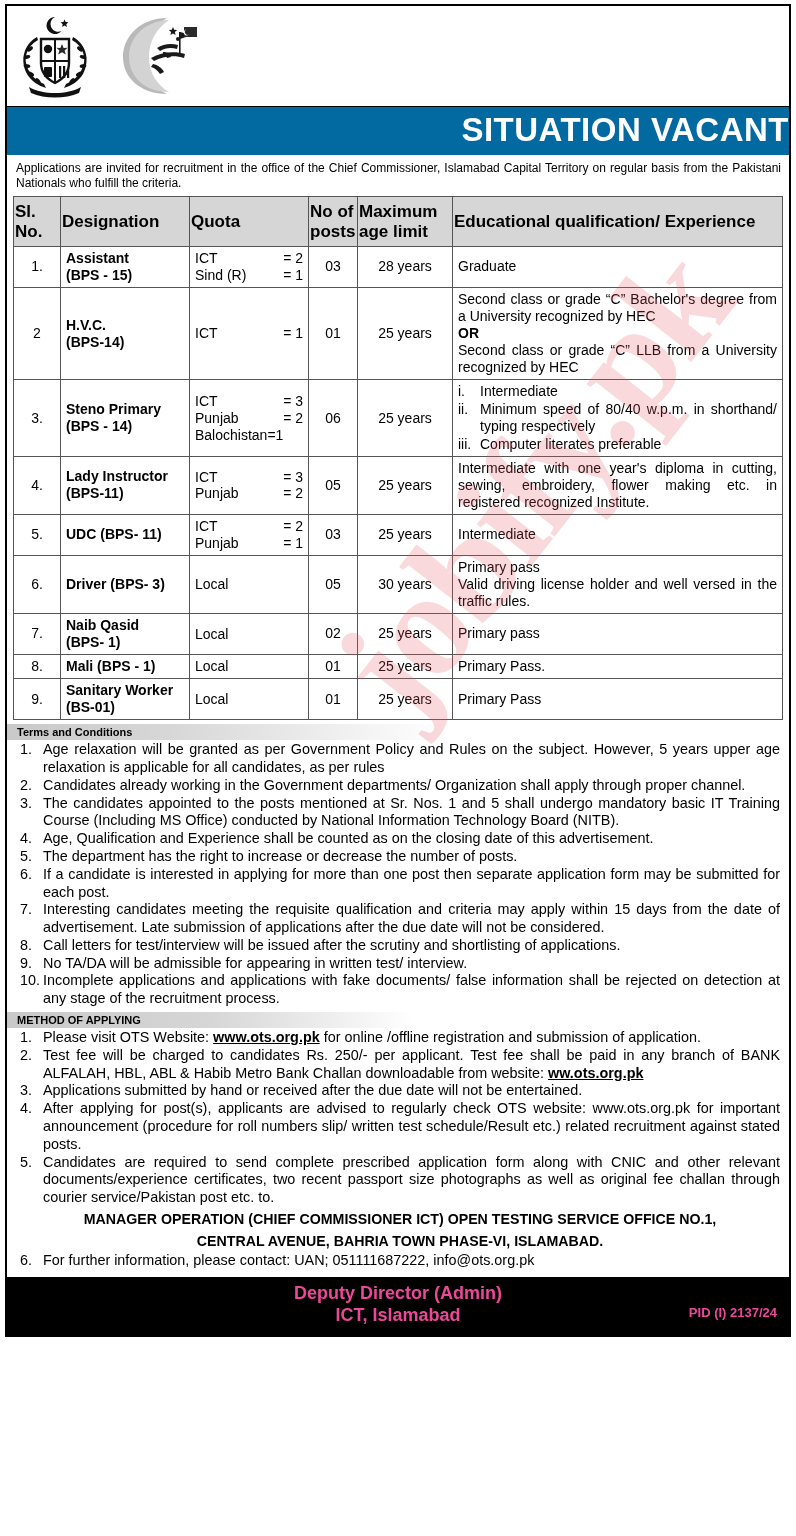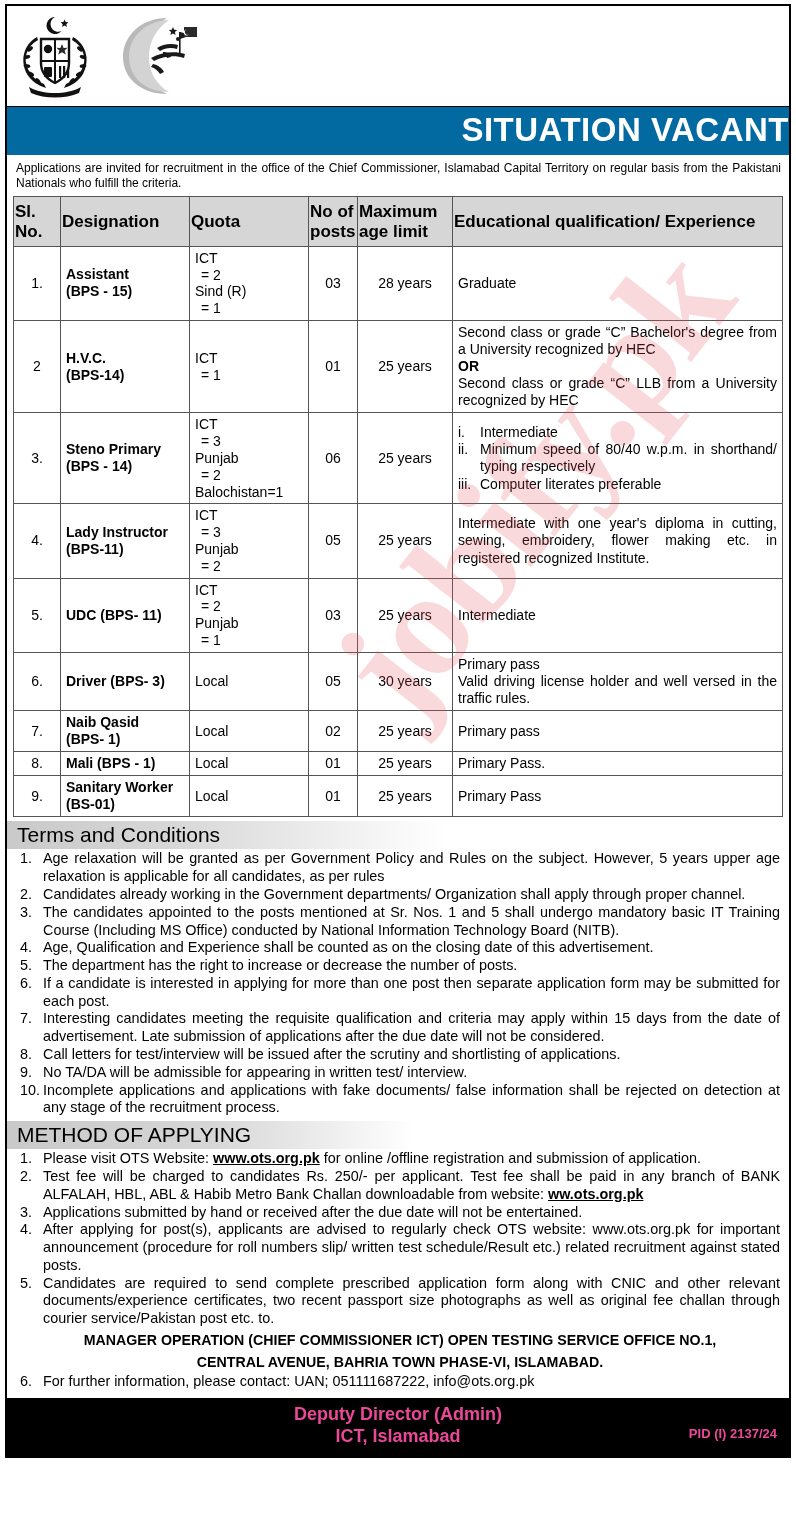--- a/index.html
+++ b/index.html
@@ -137,33 +137,33 @@
   th.c-desig{width:126px;}
   th.c-quota{width:116px;}
   th.c-posts{width:46px;}
   th.c-age{width:92px;}
   td.sl{text-align:center;font-size:14px;}
   td.desig{font-weight:bold;font-size:14px;line-height:1.2;}
   td.posts{text-align:center;font-size:14px;}
   td.age{text-align:center;font-size:14px;}
   td.edu{font-size:14px;line-height:1.24;text-align:justify;padding:3px 6px;}
   td.quota{padding:3px 4px 3px 6px;}
-  .q-row{display:flex;justify-content:space-between;line-height:1.2;font-size:14px;white-space:nowrap;flex-direction:column;}
+  .q-row{display:flex;justify-content:space-between;line-height:1.2;font-size:14px;white-space:nowrap;}
   .q-row .q-n{padding-left:6px;}
   .q-plain{font-size:14px;line-height:1.2;}
   .edu-or{font-weight:bold;}
   ol.roman{margin:0;padding:0;list-style:none;}
   ol.roman li{display:flex;line-height:1.24;}
   ol.roman li .rn{width:22px;flex:0 0 22px;}
   ol.roman li .rt{flex:1 1 auto;text-align:justify;}
 
   
   .sec-head{
-    font-size:21px;
-    font-weight:normal;
+    font-size:11px;
+    font-weight:bold;
     padding:2px 0 2px 10px;
     margin:2px 0 1px 0;
     background:linear-gradient(to right,#c9c9c9 0%,#d8d8d8 22%,#ffffff 56%,#ffffff 100%);
   }
   .sec-head.mb{background:linear-gradient(to right,#c9c9c9 0%,#d6d6d6 26%,#ffffff 52%,#ffffff 100%);}
 
   
   ol.terms{margin:0;padding:0 9px 2px 9px;list-style:none;}
   ol.terms li{
     display:flex;

